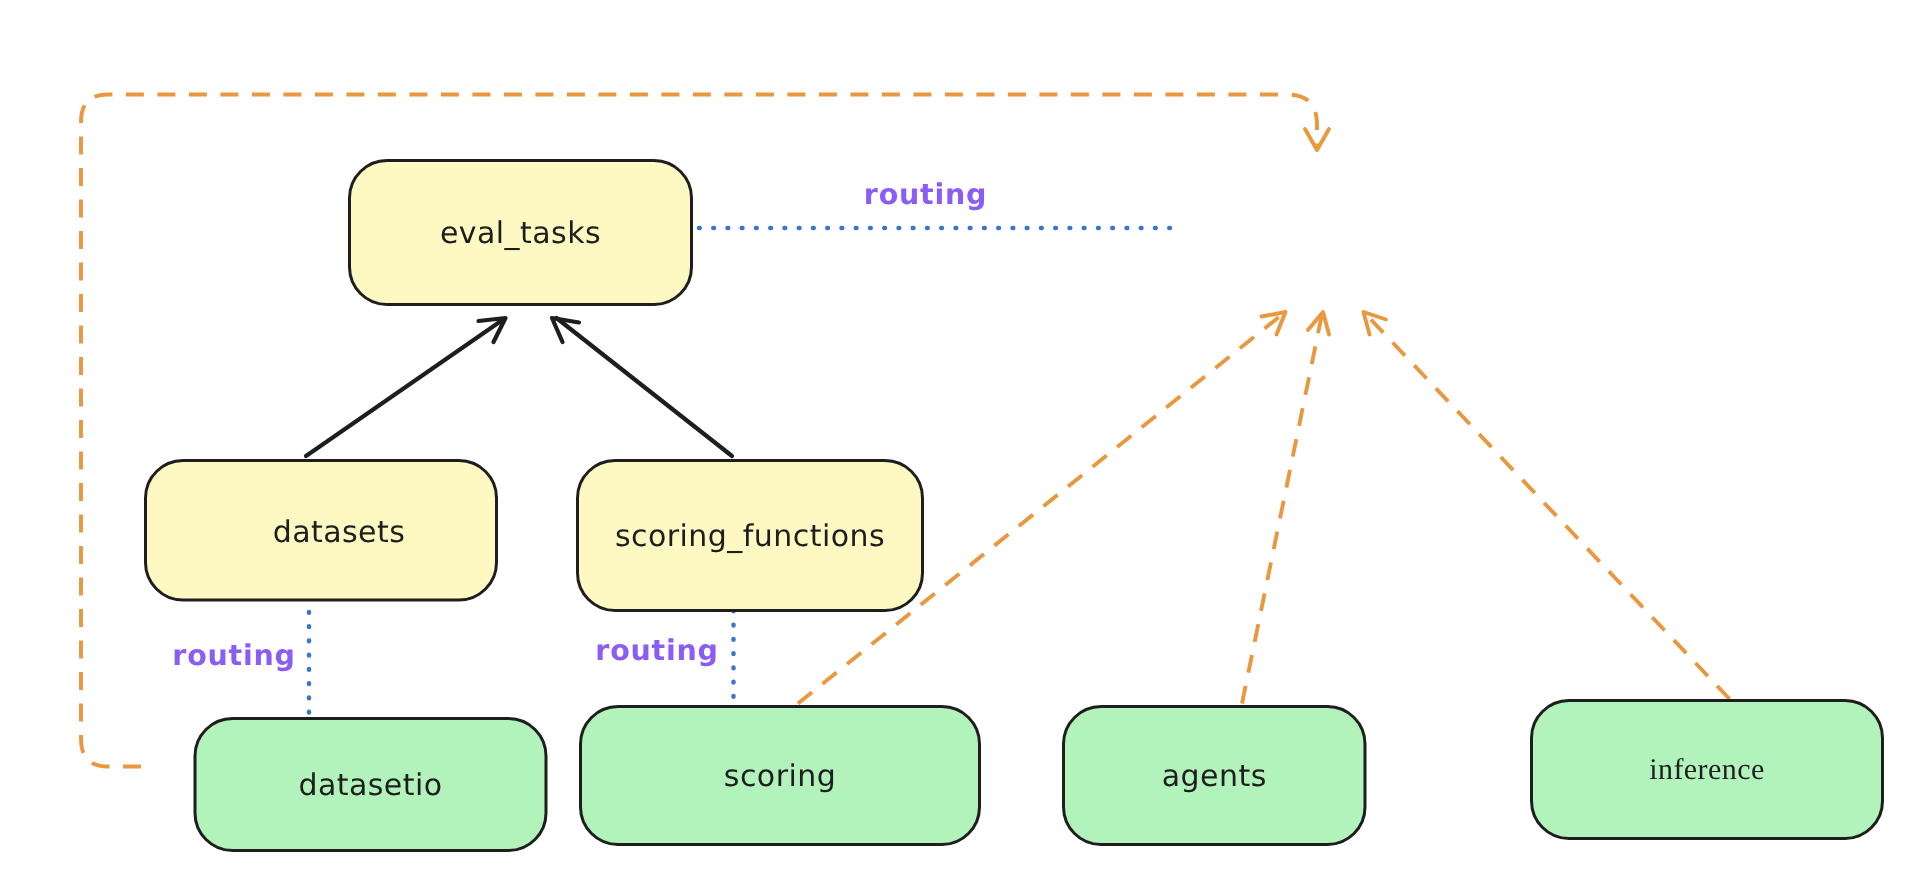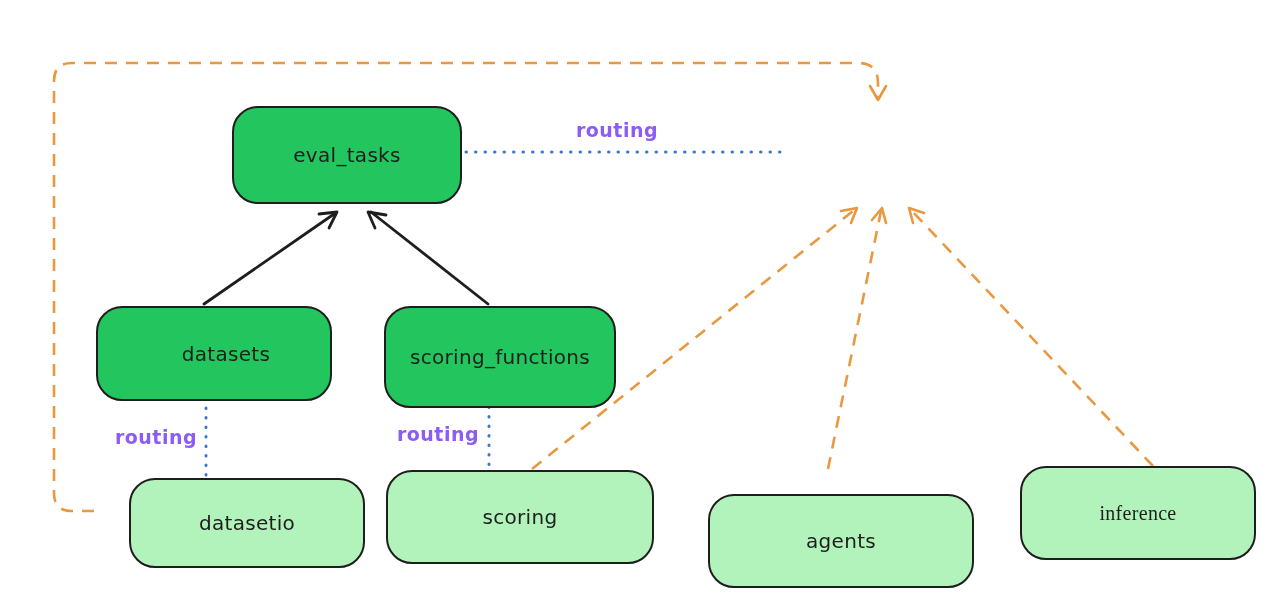--- a/index.html
+++ b/index.html
@@ -30,30 +30,30 @@
     align-items: center;
     justify-content: center;
     border: 2.5px solid #1e1e1e;
     border-radius: 26px;
     box-sizing: border-box;
     font-size: 20px;
     letter-spacing: 0.3px;
     color: #1e1e1e;
     cursor: pointer;
   }
-  .node--api   { background: #22c55e; }
+  .node--api   { background: #fef9c3; }
   .node--provider { background: #b2f2bb; }
 
   .node-eval_tasks        { left: 232px; top: 106px; width: 230px; height: 98px; }
   .node-eval              { left: 788px; top: 103px; width: 230px; height: 98px; }
   .node-datasets          { left:  96px; top: 306px; width: 236px; height: 95px; padding-left: 24px; }
   .node-scoring_functions { left: 384px; top: 306px; width: 232px; height: 102px; }
   .node-datasetio         { left:  94px; top: 478px; width: 236px; height: 90px; margin-left: 35px; }
   .node-scoring           { left: 386px; top: 470px; width: 268px; height: 94px; }
-  .node-agents            { left: 708px; top: 494px; width: 266px; height: 94px; }
+  .node-agents            { left: 708px; top: 470px; width: 203px; height: 94px; }
   .node-inference         { left: 1020px; top: 466px; width: 236px; height: 94px; font-family: Liberation Serif, serif; }
 
   .edge-label {
     position: absolute;
     z-index: 3;
     transform: translate(-50%, -50%);
     font-size: 19px;
     font-weight: 600;
     letter-spacing: 0.5px;
     color: #8b5cf6;

